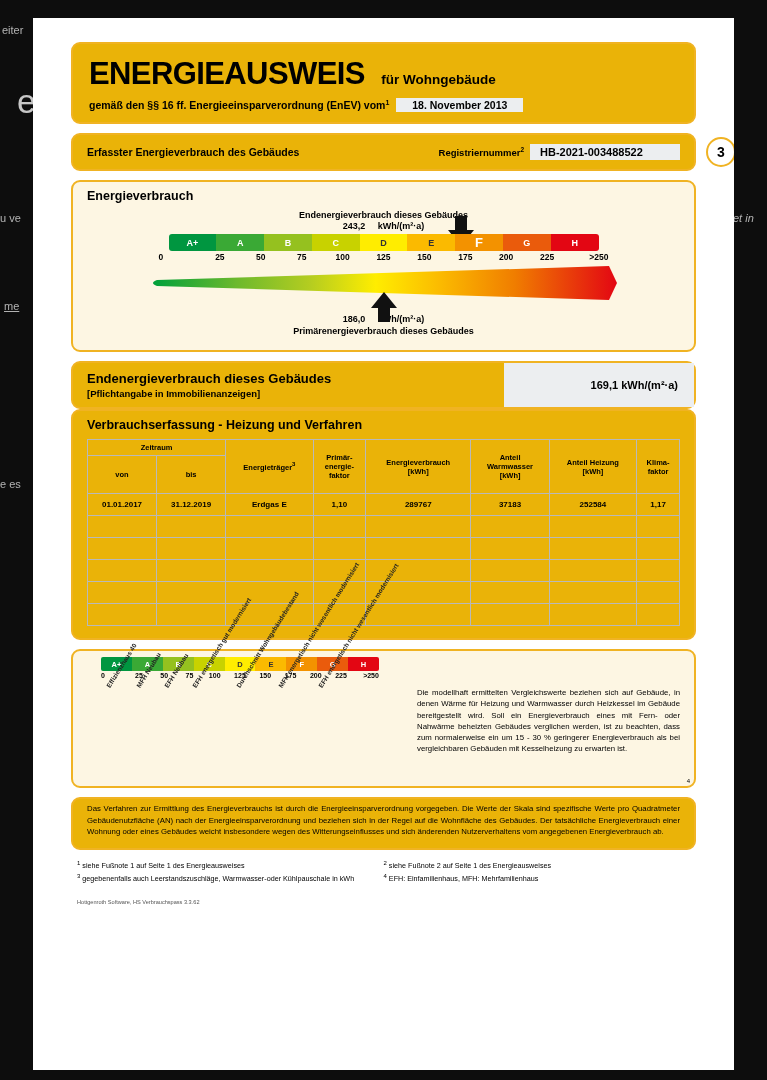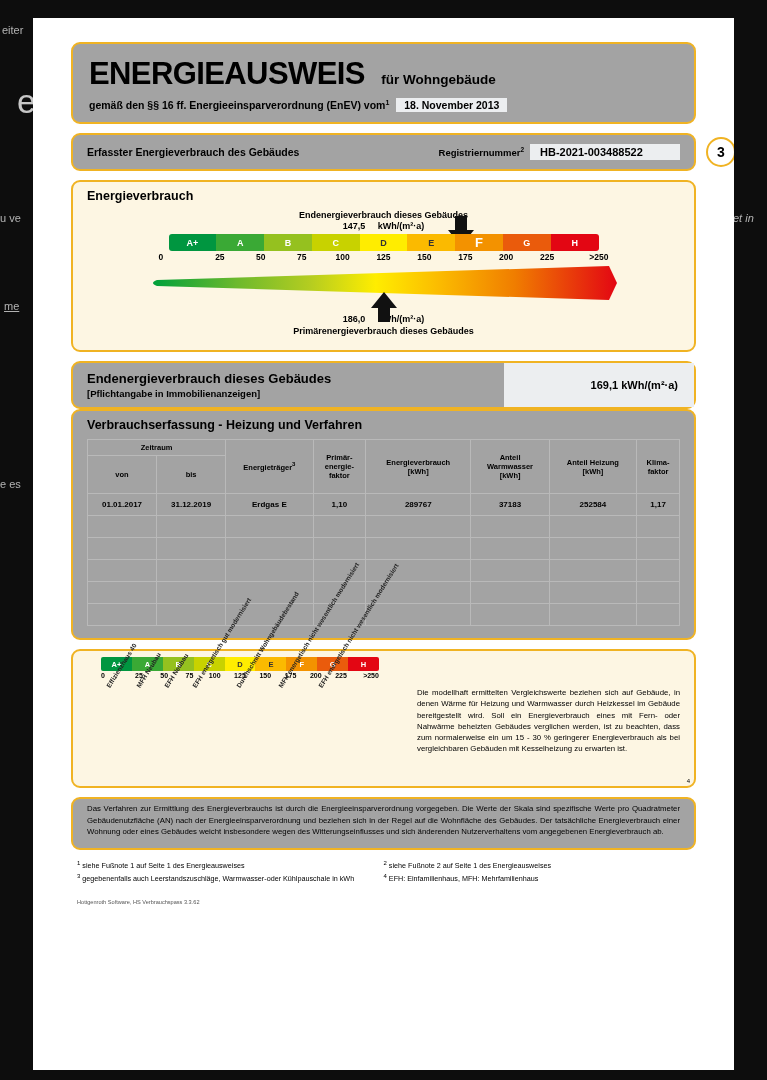--- a/index.html
+++ b/index.html
@@ -35,21 +35,21 @@
   }
   .inner {
     position: absolute;
     left: 38px; top: 24px;
     width: 625px;
   }
 
   .panel {
     border: 2px solid #f0b323;
     border-radius: 9px;
-    background: #a3a3a3;
+    background: #eab308;
     margin-bottom: 9px;
     position: relative;
   }
   .panel.fill { background: #fdf6e3; }
 
   
   .hdr { padding: 12px 16px 10px 16px; }
   .hdr-title {
     font-size: 31px;
     font-weight: bold;
@@ -66,21 +66,21 @@
   }
   .hdr-line2 {
     margin-top: 6px;
     font-size: 10.5px;
     font-weight: bold;
   }
   .hdr-line2 sup { font-size: 7px; }
   .hl-box {
     display: inline-block;
     background: #eceef0;
-    padding: 1px 8px;
+    padding: 1px 16px;
     margin-left: 4px;
     font-size: 10.5px;
     font-weight: bold;
   }
 
   
   .regrow {
     display: flex;
     align-items: center;
     padding: 9px 14px;
@@ -311,21 +311,21 @@
       </div>
 
       <div class="panel fill">
         <div class="sec-title">Energieverbrauch</div>
         <div class="scale-wrap">
 
           <div class="bar-area">
 
             <div class="scale-caption" style="margin-bottom:1px;">Endenergieverbrauch dieses Gebäudes</div>
             <div class="scale-caption" style="margin-bottom:3px;">
-              <span>147,5</span>
+              <span>243,2</span>
               &nbsp;&nbsp;&nbsp;
               <span>kWh/(m²·a)</span>
             </div>
 
             <div class="arrow-down" style="left:299px; top:6px;">
               <div class="stem"></div>
                 <div class="head"></div>
             </div>
 
             <div class="bandbar" style="width:430px; margin-left:20px;">

